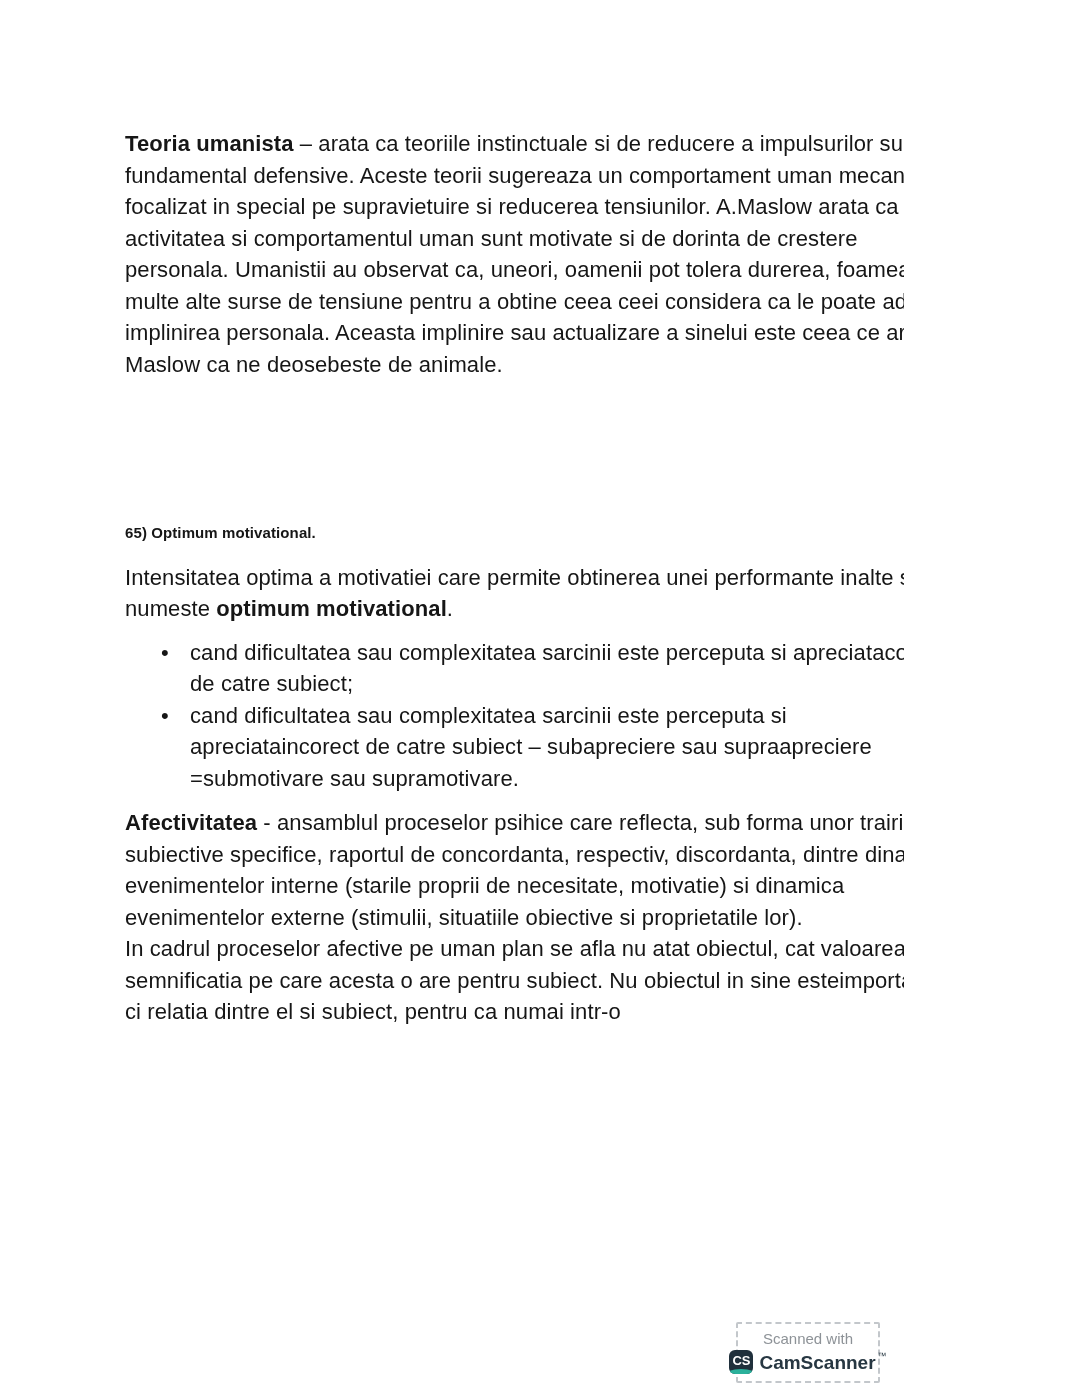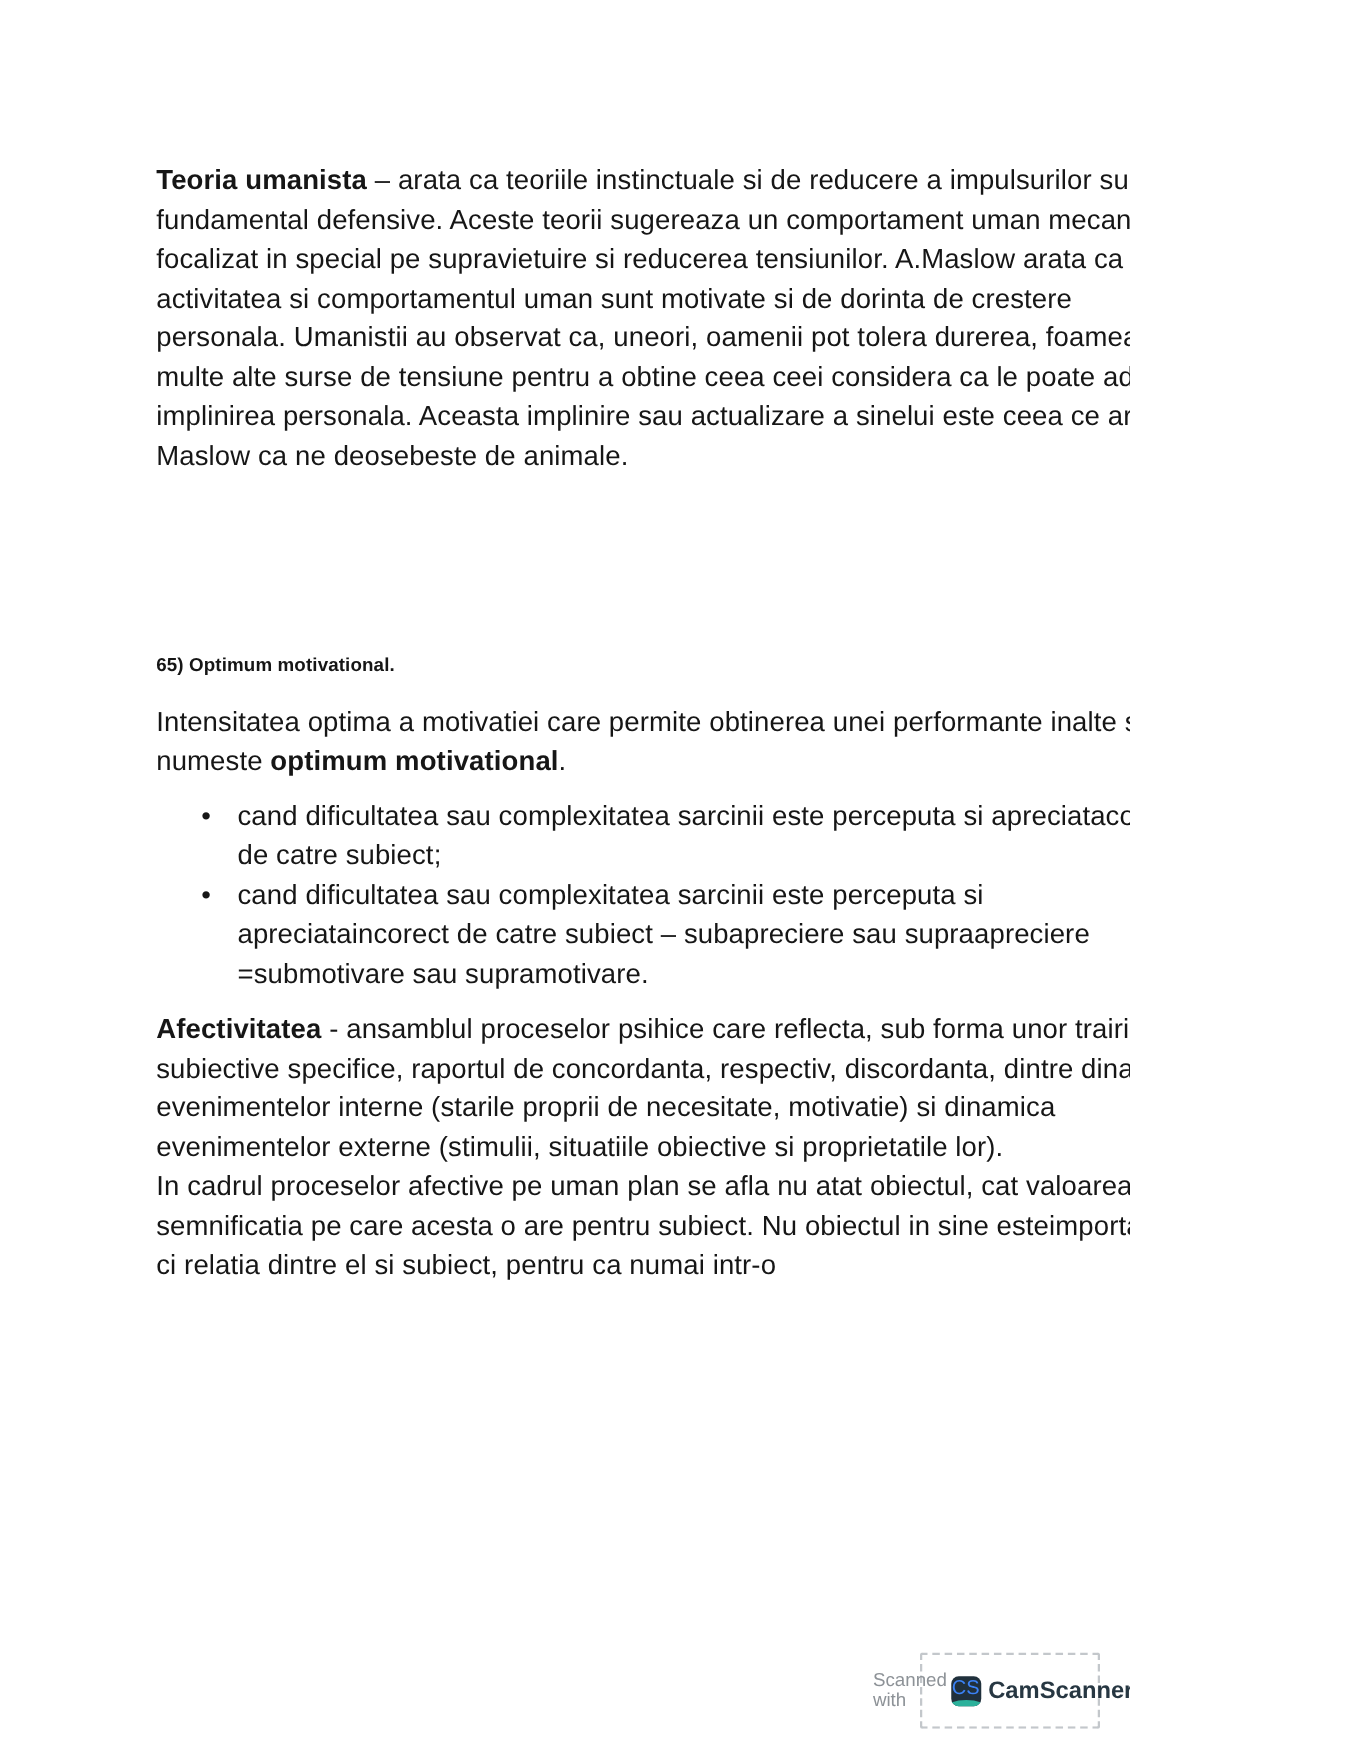--- a/index.html
+++ b/index.html
@@ -51,21 +51,21 @@
   .scan-badge {
     position: absolute;
     right: 24px;
     bottom: 14px;
     width: 144px;
     height: 61px;
     background: #ffffff;
     border: 2px dashed #c3c7cb;
     border-radius: 2px;
     display: flex;
-    flex-direction: row;
+    flex-direction: column;
     align-items: center;
     justify-content: center;
     gap: 3px;
     padding: 4px 6px;
   }
   .scan-badge .scanned-with {
     font-size: 15px;
     color: #8d9297;
     line-height: 16px;
   }
@@ -80,23 +80,23 @@
     height: 24px;
     background: #20303c;
     border-radius: 6px;
     display: flex;
     align-items: center;
     justify-content: center;
     overflow: hidden;
     flex: 0 0 auto;
   }
   .cs-logo .cs-text {
-    color: #3b82f6;
-    font-weight: normal;
-    font-size: 16px;
+    color: #ffffff;
+    font-weight: bold;
+    font-size: 13px;
     line-height: 1;
     position: relative;
     z-index: 2;
     margin-top: -3px;
   }
   .cs-logo .cs-swoosh {
     position: absolute;
     left: -4px;
     right: -4px;
     bottom: -7px;

